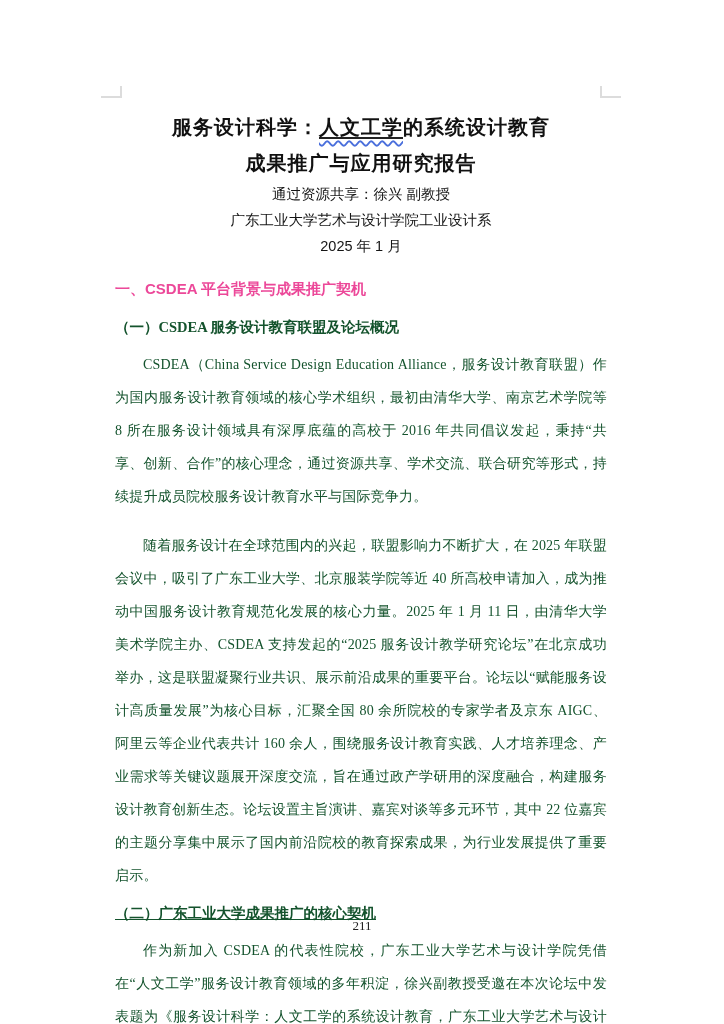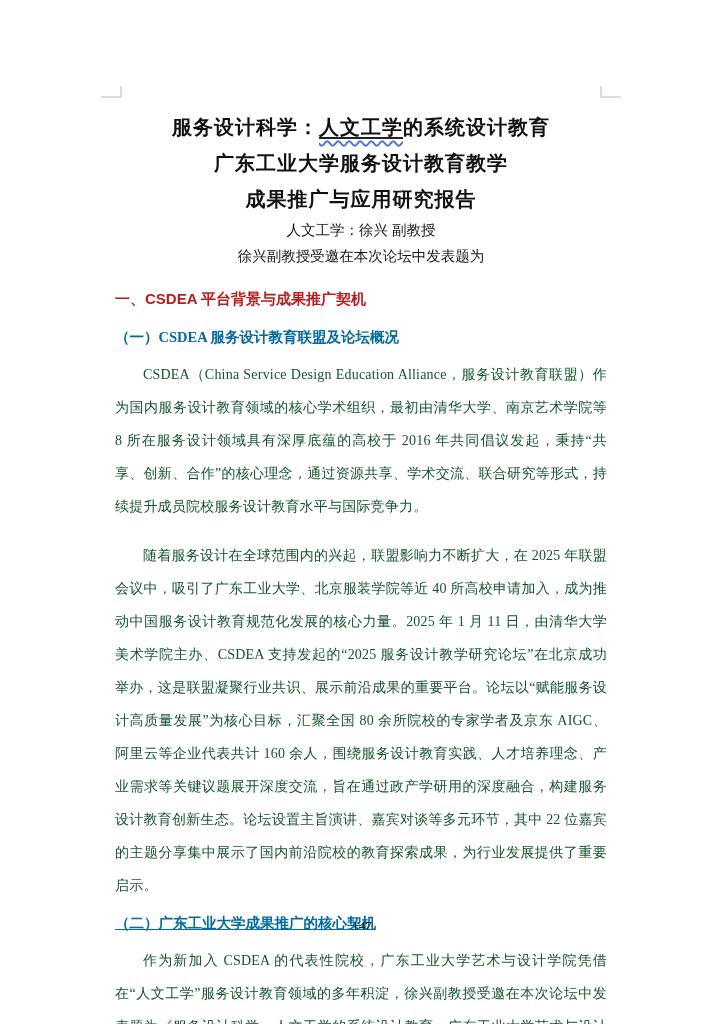--- a/index.html
+++ b/index.html
@@ -50,29 +50,29 @@
     font-size: 14.5px;
     line-height: 26px;
     color: #151515;
   }
   .h1 {
     margin-top: 17px;
     font-family: "Liberation Sans", sans-serif;
     font-weight: 700;
     font-size: 15px;
     line-height: 26px;
-    color: #b91c1c;
+    color: #ec4899;
   }
   .h2 {
     margin-top: 12px;
     font-family: "Liberation Serif", serif;
     font-weight: 700;
     font-size: 14.5px;
     line-height: 26px;
-    color: #0369a1;
+    color: #14532d;
   }
   .h2.second { margin-top: 8px; text-decoration: underline; }
   p.body-para {
     margin: 8px 0 0 0;
     font-size: 14px;
     line-height: 33px;
     text-align: justify;
     text-indent: 2em;
     color: #14532d;
     letter-spacing: 0.2px;
@@ -91,36 +91,36 @@
 </head>
 <body>
 
 <div class="boundary-mark left"></div>
 <div class="boundary-mark right"></div>
 
 <div class="content">
 
   <div class="doc-title">
     <div><span>服务设计科学：</span><span class="wavy-wrap"><span class="solid-underline">人文工学</span></span><span>的系统设计教育</span></div>
-    <div>广东工业大学服务设计教育教学</div>
     <div>成果推广与应用研究报告</div>
   </div>
 
   <div class="byline">
-    <div>人文工学：徐兴 副教授</div>
-    <div>徐兴副教授受邀在本次论坛中发表题为</div>
+    <div>通过资源共享：徐兴 副教授</div>
+    <div>广东工业大学艺术与设计学院工业设计系</div>
+    <div>2025 年 1 月</div>
   </div>
 
   <div class="h1">一、CSDEA 平台背景与成果推广契机</div>
 
   <div class="h2">（一）CSDEA 服务设计教育联盟及论坛概况</div>
 
   <p class="body-para">CSDEA（China Service Design Education Alliance，服务设计教育联盟）作为国内服务设计教育领域的核心学术组织，最初由清华大学、南京艺术学院等 8 所在服务设计领域具有深厚底蕴的高校于 2016 年共同倡议发起，秉持“共享、创新、合作”的核心理念，通过资源共享、学术交流、联合研究等形式，持续提升成员院校服务设计教育水平与国际竞争力。</p>
 
   <p class="body-para cont">随着服务设计在全球范围内的兴起，联盟影响力不断扩大，在 2025 年联盟会议中，吸引了广东工业大学、北京服装学院等近 40 所高校申请加入，成为推动中国服务设计教育规范化发展的核心力量。2025 年 1 月 11 日，由清华大学美术学院主办、CSDEA 支持发起的“2025 服务设计教学研究论坛”在北京成功举办，这是联盟凝聚行业共识、展示前沿成果的重要平台。论坛以“赋能服务设计高质量发展”为核心目标，汇聚全国 80 余所院校的专家学者及京东 AIGC、阿里云等企业代表共计 160 余人，围绕服务设计教育实践、人才培养理念、产业需求等关键议题展开深度交流，旨在通过政产学研用的深度融合，构建服务设计教育创新生态。论坛设置主旨演讲、嘉宾对谈等多元环节，其中 22 位嘉宾的主题分享集中展示了国内前沿院校的教育探索成果，为行业发展提供了重要启示。</p>
 
   <div class="h2 second">（二）广东工业大学成果推广的核心契机</div>
 
   <p class="body-para">作为新加入 CSDEA 的代表性院校，广东工业大学艺术与设计学院凭借在“人文工学”服务设计教育领域的多年积淀，徐兴副教授受邀在本次论坛中发表题为《服务设计科学：人文工学的系统设计教育，广东工业大学艺术与设计学院服务设计方向的教学实</p>
 
 </div>
 
-<div class="page-number">147</div>
+<div class="page-number">211</div>
 
 </body></html>

